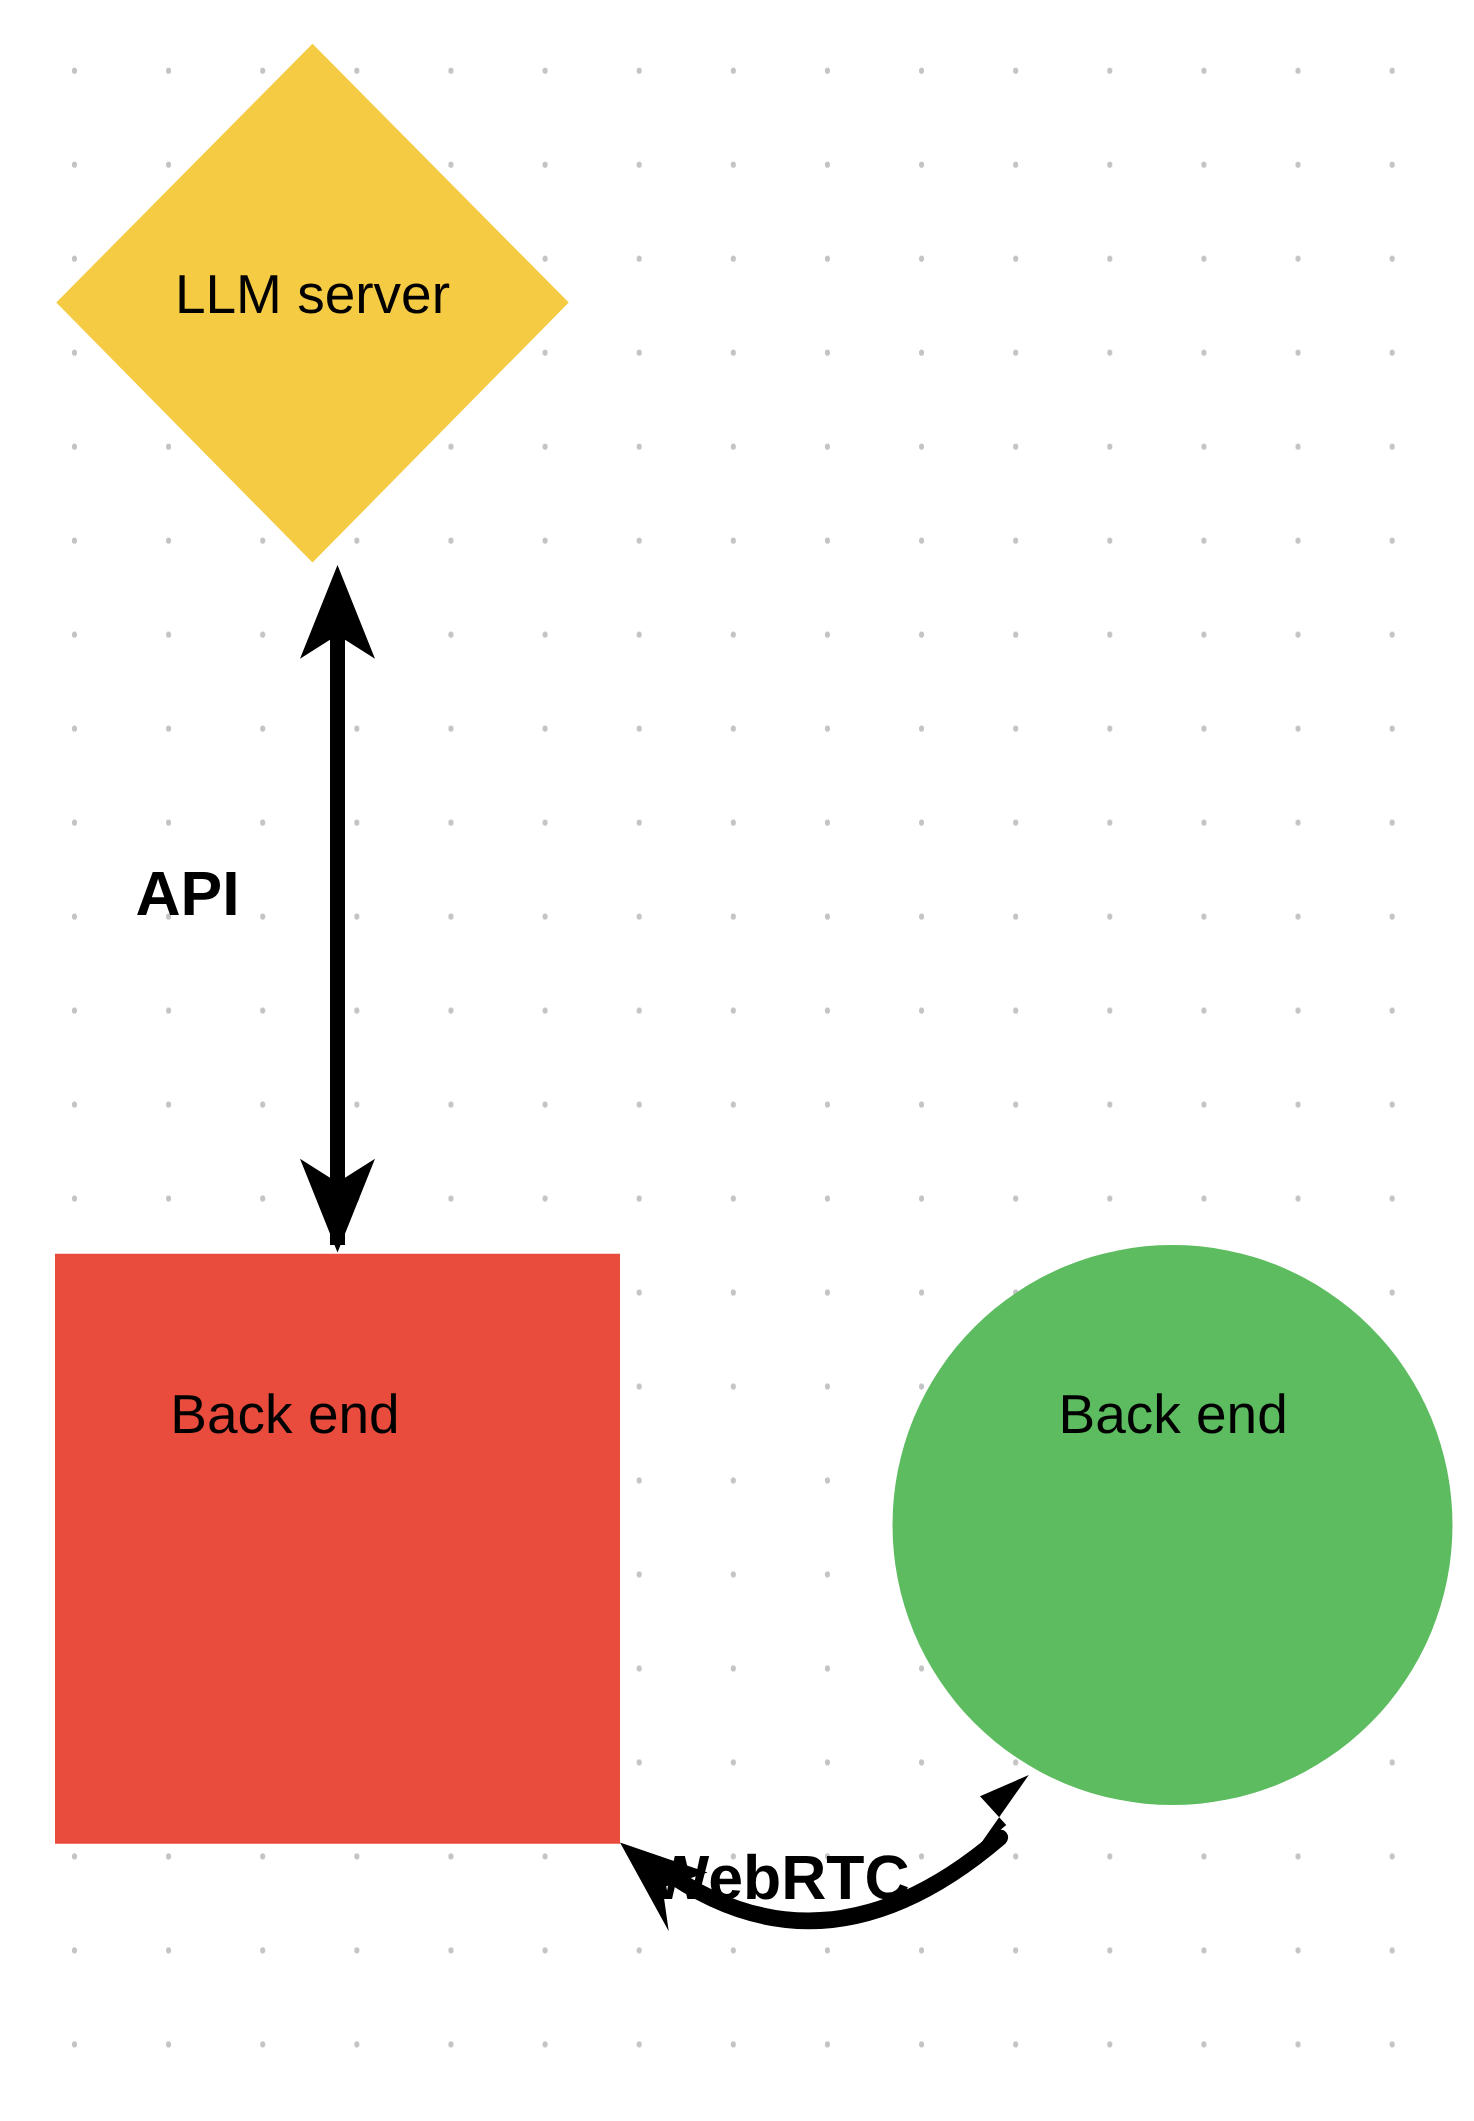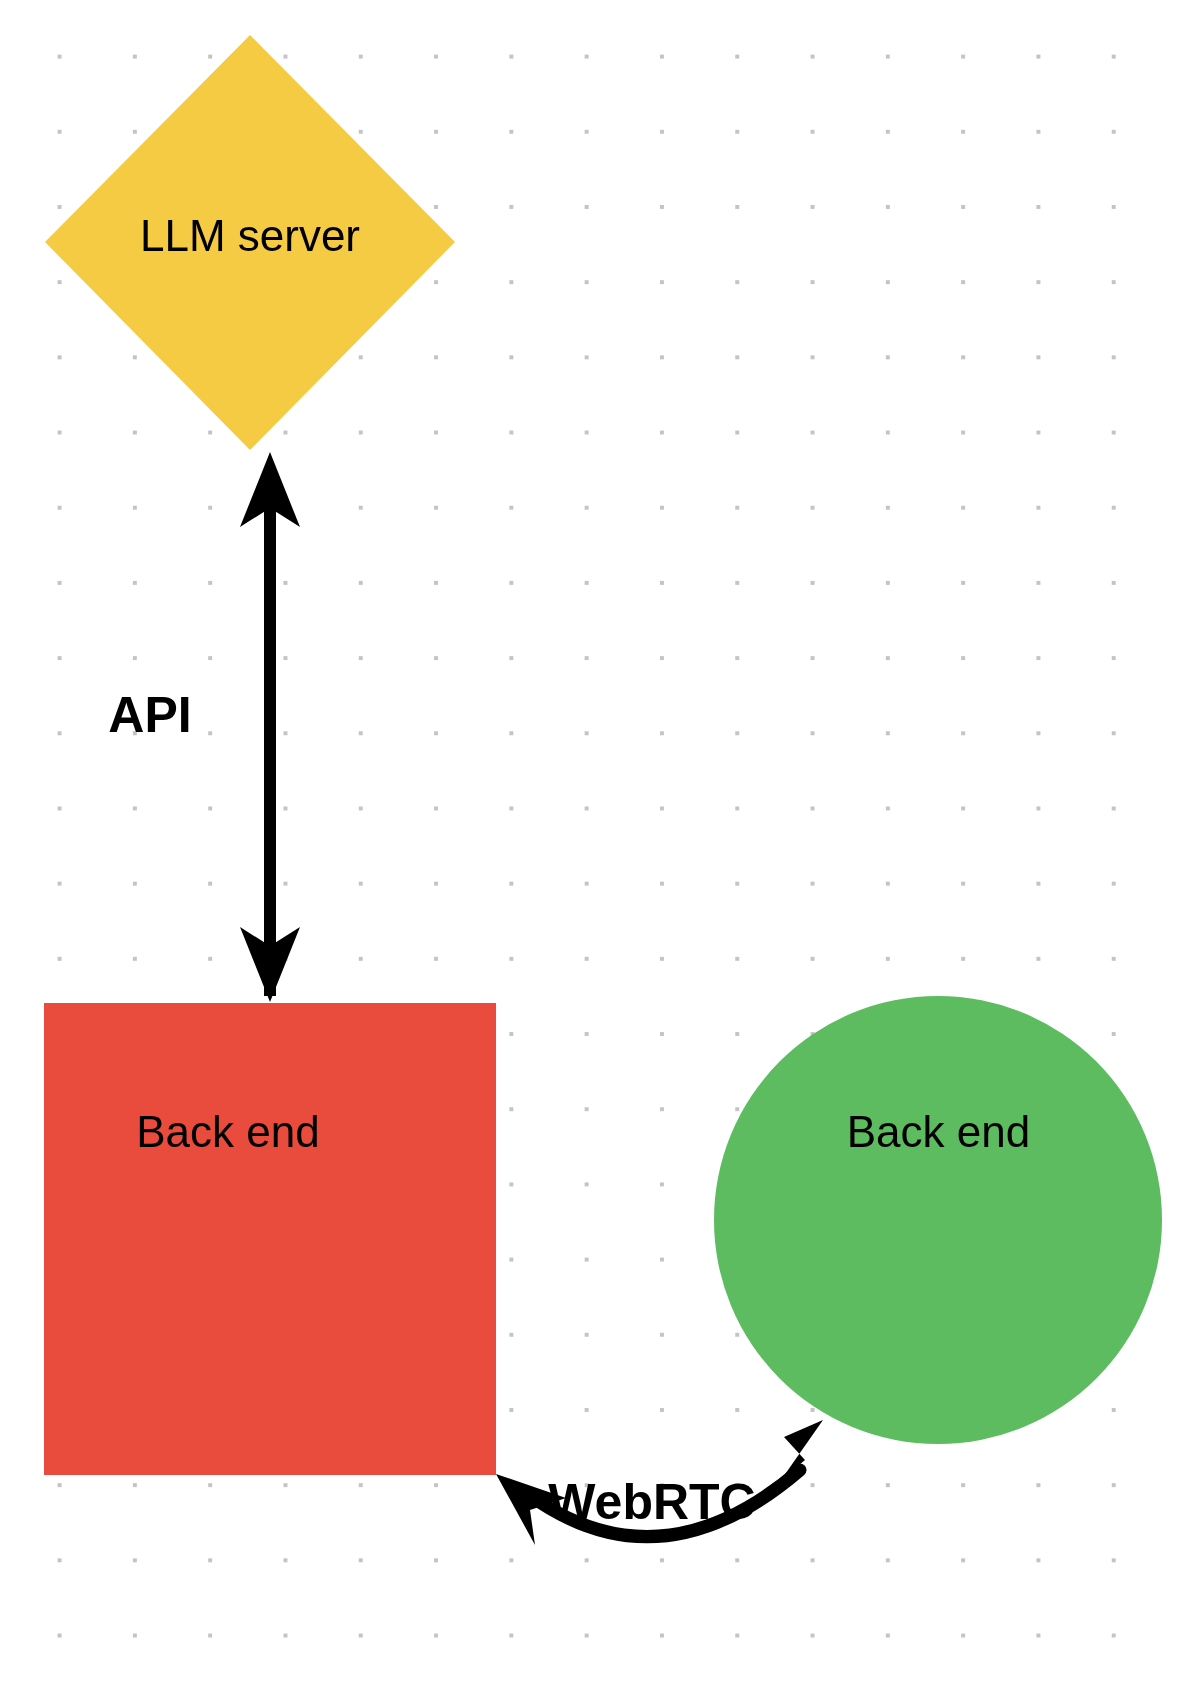--- a/index.html
+++ b/index.html
@@ -67,21 +67,21 @@
     line-height: 56px;
   }
   #label-api {
     left: 30px;
     top: 684px;
     width: 240px;
     font-size: 50px;
     line-height: 62px;
   }
   #label-webrtc {
-    left: 452px;
+    left: 424px;
     top: 1471px;
     width: 400px;
     font-size: 50px;
     line-height: 62px;
   }
 </style>
 </head>
 <body>
 
 <div id="canvas">

